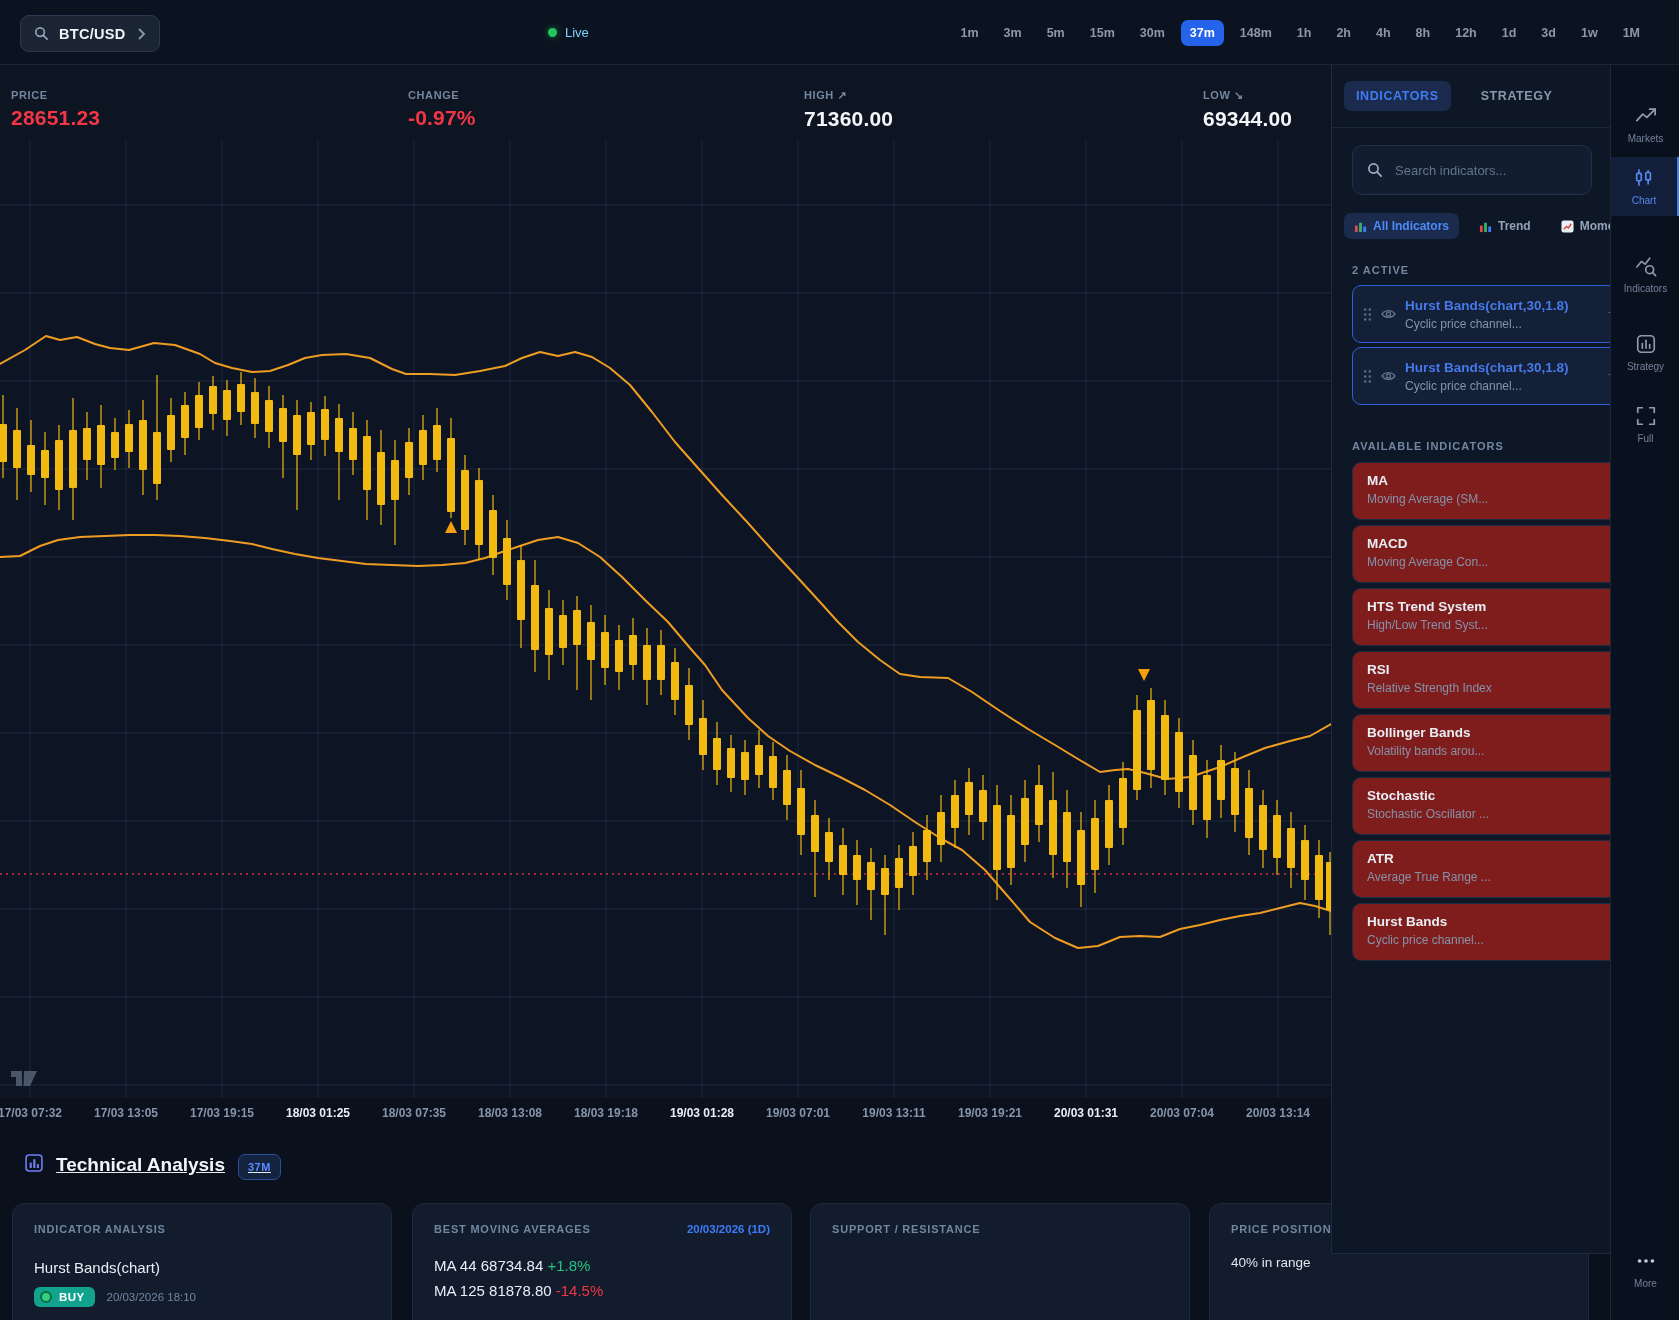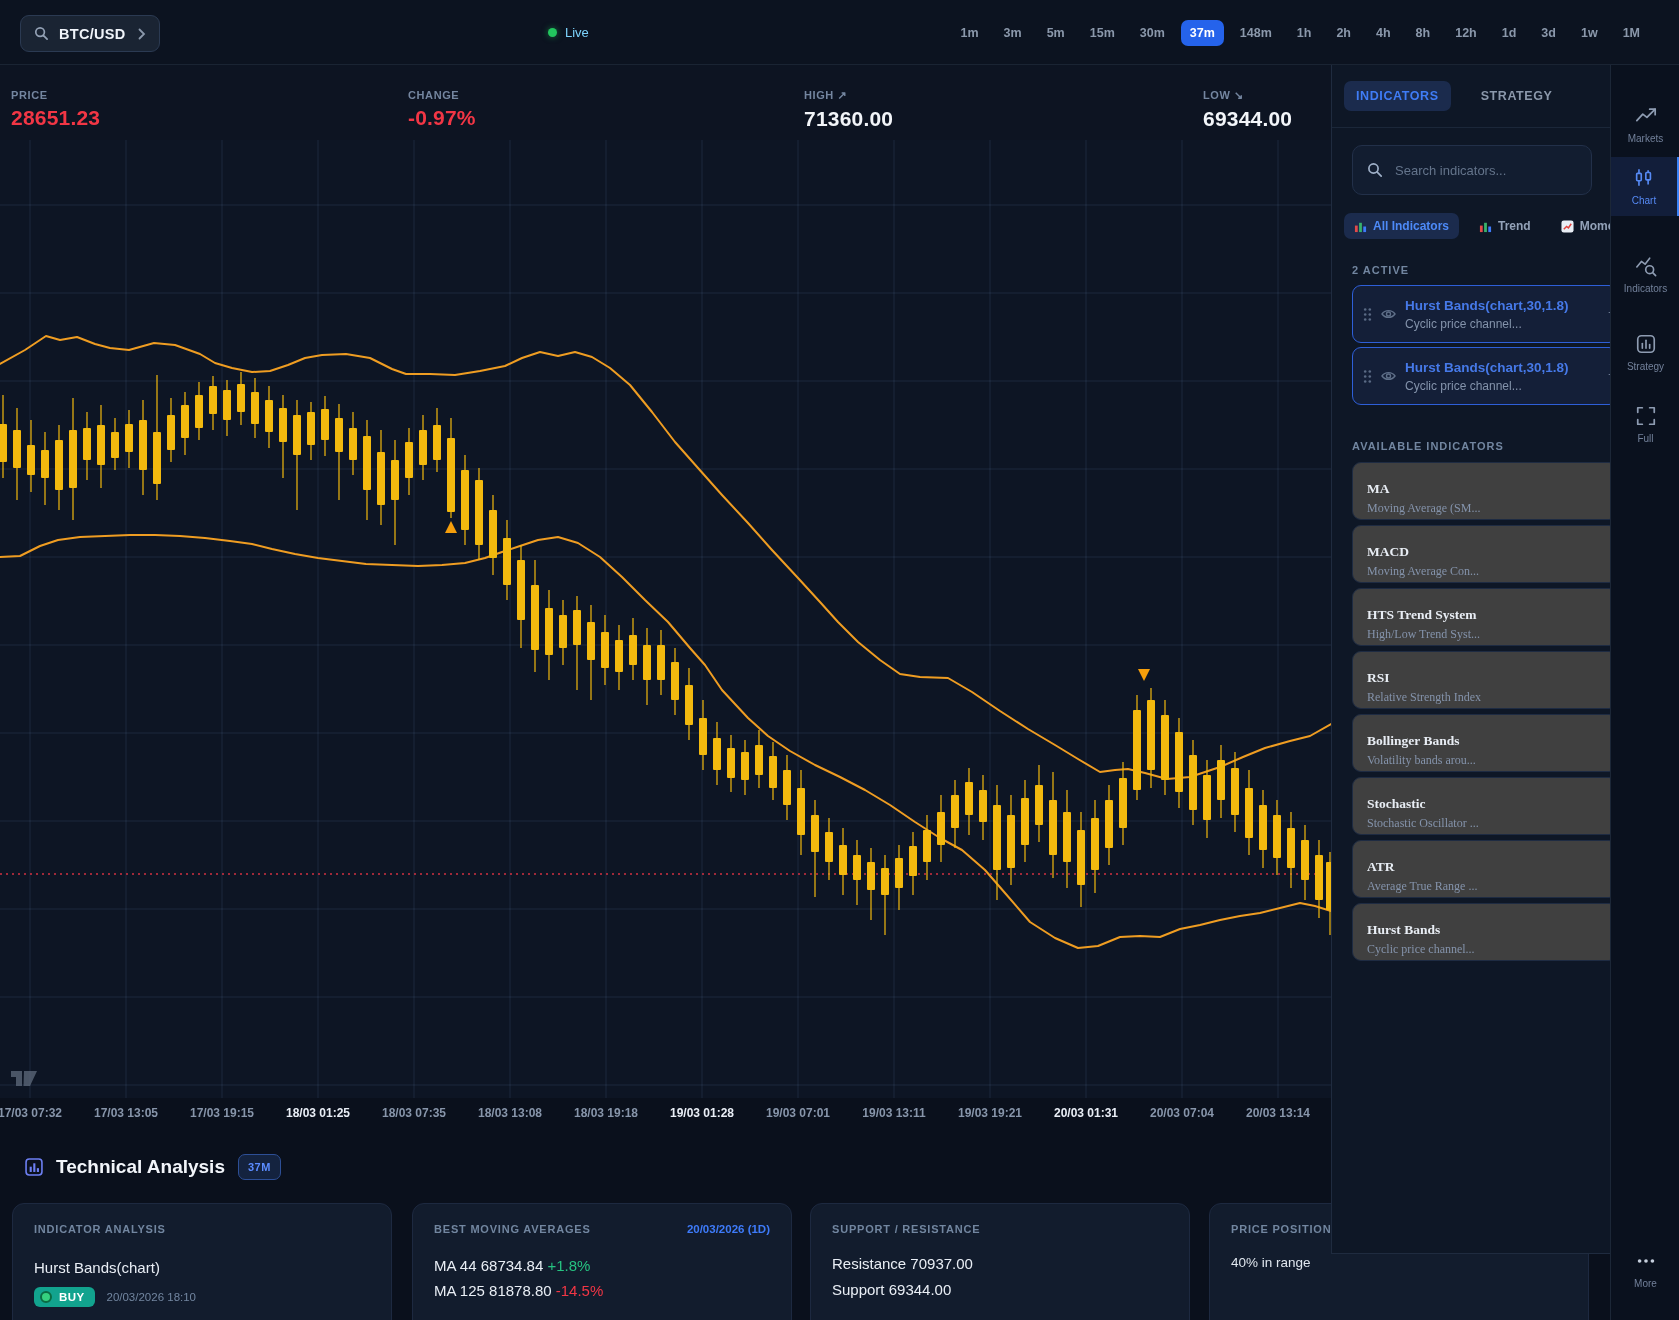--- a/index.html
+++ b/index.html
@@ -39,21 +39,21 @@
   .marker { fill:#f59e0b; }
   .tv-logo { position:absolute; left:10px; bottom:6px; opacity:.75; }
 
   .xaxis { position:absolute; left:0; top:1098px; width:1331px; height:34px; overflow:hidden; }
   .xlabel { position:absolute; top:8px; transform:translateX(-50%); font-size:12px;
     font-weight:600; color:#8795aa; white-space:nowrap; }
   .xlabel.bold { color:#e9eef6; font-weight:700; }
 
   
   .analysis { position:absolute; left:0; top:1132px; width:1679px; height:188px; background:#0a101c; }
-  .analysis-head { position:absolute; left:25px; top:22px; display:flex; align-items:center; gap:13px; }
+  .analysis-head { position:absolute; left:25px; top:22px; display:flex; align-items:flex-start; gap:13px;text-decoration:underline; }
   .analysis-title { font-size:19px; font-weight:700; color:#f2f5fa; }
   .tf-badge { background:#14233f; border:1px solid #2d4f96; color:#5b8cff; font-size:11px;
     font-weight:700; padding:6px 9px; border-radius:7px; letter-spacing:.5px; cursor:pointer; }
   .acard { position:absolute; top:71px; width:380px; height:170px; background:#121c2d;
     border:1px solid #1d2940; border-radius:12px; padding:19px 21px; }
   .card-label { font-size:11px; font-weight:700; letter-spacing:.8px; color:#7286a0; }
   .label-row { display:flex; justify-content:space-between; align-items:center; }
   .ma-date { font-size:11.5px; font-weight:600; color:#3e7bfa; }
   .card-title { font-size:15px; color:#e9eef5; margin-top:24px; }
   .sig-row { display:flex; align-items:center; gap:11px; margin-top:11px;text-align:right; }
@@ -83,21 +83,21 @@
     font-size:13px; width:170px; font-family:"Liberation Sans",sans-serif; }
   .searchbox input::placeholder { color:#64748b; }
   .chips { position:absolute; left:12px; top:148px; display:flex; gap:10px; width:300px; }
   .chip { display:flex; align-items:center; gap:6px; font-size:12px; font-weight:600;
     color:#93a2b8; padding:6px 10px; border-radius:7px; white-space:nowrap; cursor:pointer; }
   .chip.active { background:#1b2b4d; color:#4d8af8; }
   .sec-label { position:absolute; left:20px; font-size:11px; font-weight:700; letter-spacing:1px; color:#7286a0; }
   .ind-card { position:absolute; left:20px; width:266px; height:58px; border-radius:9px; cursor:pointer; }
   .ind-card.active { background:#141f38; border:1px solid #2e5fd8; display:flex; align-items:center;
     gap:9px; padding:0 10px; }
-  .ind-card.avail { background:#404040; border:1px solid #1e2b42; padding:18px 14px;font-family:Liberation Serif, serif; }
+  .ind-card.avail { background:#7f1d1d; border:1px solid #1e2b42; padding:10px 14px; }
   .ind-title-active { font-size:13.5px; font-weight:700; color:#4679e8; white-space:nowrap; }
   .ind-title { font-size:13.5px; font-weight:700; color:#e8edf4; }
   .ind-desc { font-size:12px; color:#8493ab; margin-top:4px; white-space:nowrap; }
   .clip-tag { position:absolute; right:3px; top:24px; font-size:9px; color:#8493ab; }
 
   
   .toolbar { position:absolute; left:1610px; top:65px; width:69px; height:1255px;
     background:#0a111e; border-left:1px solid #1c2737; z-index:30; }
   .tb-item { position:absolute; left:0; width:69px; display:flex; flex-direction:column;
     align-items:center; gap:6px; color:#8e9cb2; padding:10px 0; cursor:pointer; }
@@ -447,24 +447,20 @@
       <span class="ma-date">20/03/2026 (1D)</span>
     </div>
     <div class="ma-rows" id="ma-rows">
         <div class="ma-row">MA 44 68734.84 <span class="chg-up">+1.8%</span></div>
         <div class="ma-row">MA 125 81878.80 <span class="chg-down">-14.5%</span></div>
       </div>
   </div>
 
   <div class="acard" style="left:810px">
     <div class="card-label">SUPPORT / RESISTANCE</div>
-    <div class="sr-rows">
-      <div class="sr-row">Resistance 70937.00</div>
-      <div class="sr-row">Support 69344.00</div>
-    </div>
   </div>
 
   <div class="acard" style="left:1209px">
     <div class="card-label">PRICE POSITION</div>
     <div class="pp-value">40% in range</div>
   </div>
 </section>
 
 <aside class="panel">
   <div class="tabs">

